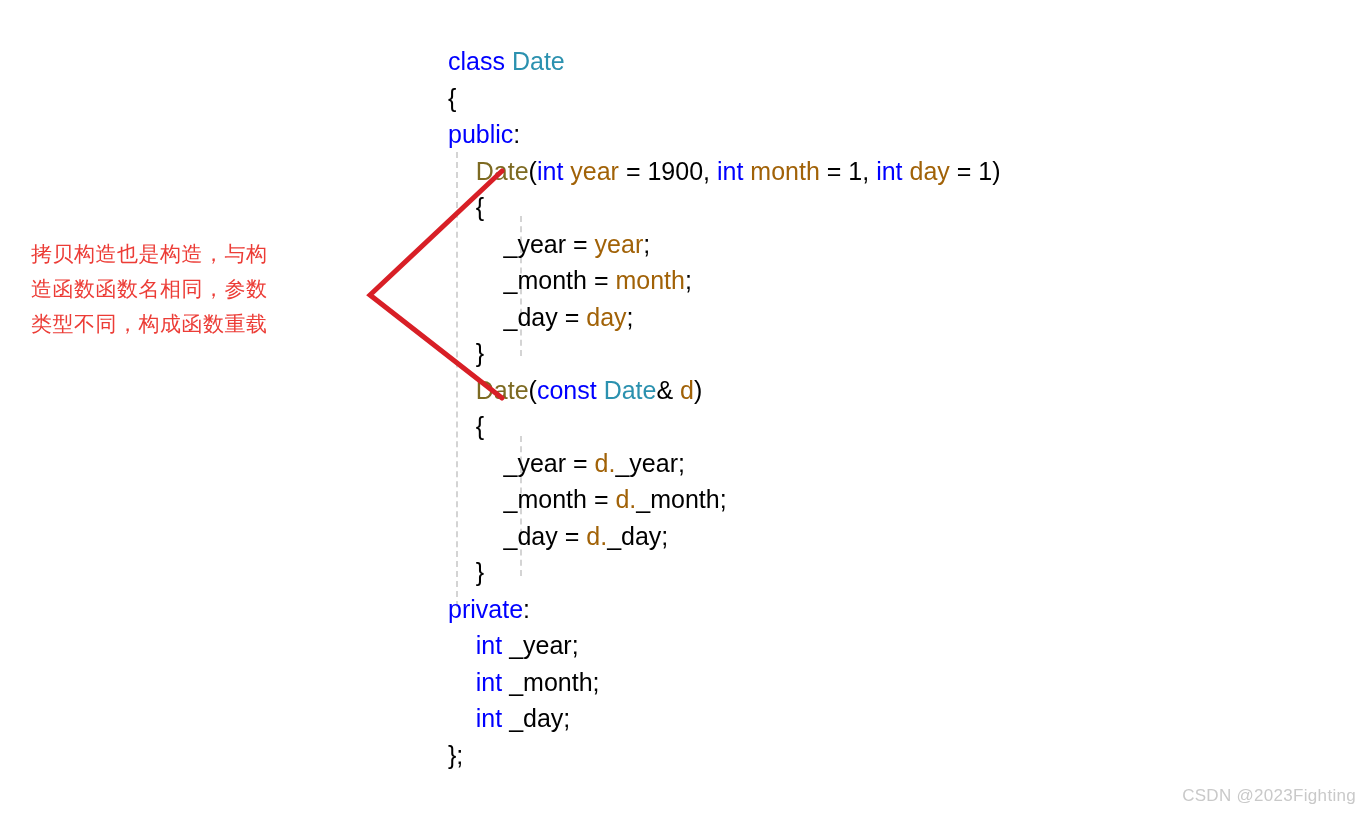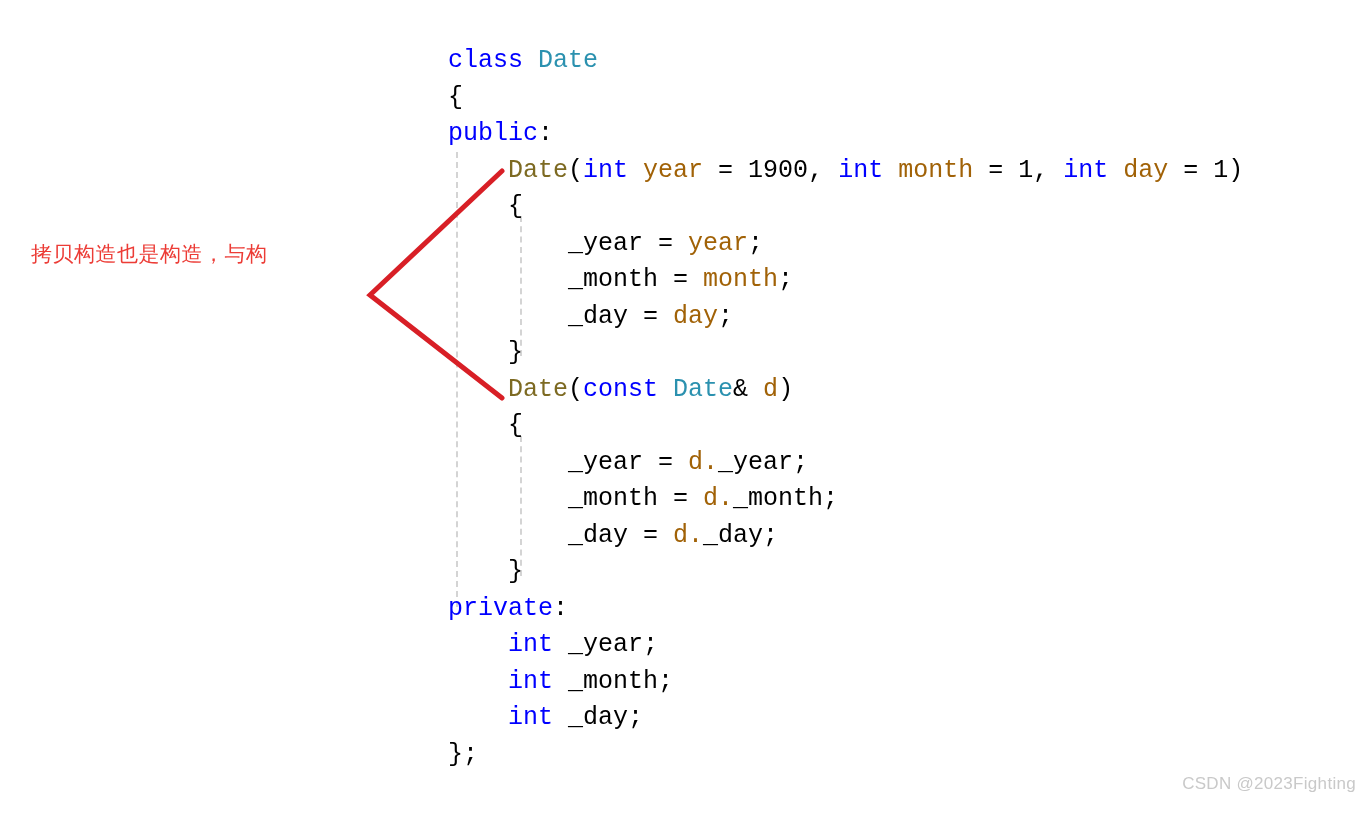--- a/index.html
+++ b/index.html
@@ -14,21 +14,21 @@
     position: relative;
     overflow: hidden;
     font-family: "DejaVu Sans", sans-serif;
   }
 
   
   #code-block {
     position: absolute;
     left: 448px;
     top: 43px;
-    font-family: Liberation Mono, monospace;
+    font-family: Liberation Sans, sans-serif;
     font-size: 25px;
     line-height: 36.5px;
     white-space: pre;
     color: #000000;
     letter-spacing: 0px;
   }
   .code-line {
     height: 36.5px;
     white-space: pre;
   }
@@ -83,37 +83,39 @@
     top: 0;
     width: 1370px;
     height: 816px;
     pointer-events: none;
   }
 
   
   #watermark {
     position: absolute;
     right: 14px;
-    bottom: 22px;
+    bottom: 10px;
     color: #c9c9c9;
     font-family: "Liberation Sans", sans-serif;
     font-size: 17px;
     letter-spacing: 0.3px;
   }
 </style>
 </head>
 <body>
 
 <div class="guide" id="guide-class" style="border-left-color: rgb(212, 212, 212);"></div>
 <div class="guide" id="guide-body-1" style="border-left-color: rgb(212, 212, 212);"></div>
 <div class="guide" id="guide-body-2" style="border-left-color: rgb(212, 212, 212);"></div>
 
 <div id="code-block"><div class="code-line"><span class="kw">class</span><span class="plain"> </span><span class="type">Date</span></div><div class="code-line"><span class="plain">{</span></div><div class="code-line"><span class="kw">public</span><span class="plain">:</span></div><div class="code-line"><span class="plain">    </span><span class="ctor">Date</span><span class="plain">(</span><span class="kw">int</span><span class="plain"> </span><span class="param">year</span><span class="plain"> = </span><span class="plain">1900</span><span class="plain">, </span><span class="kw">int</span><span class="plain"> </span><span class="param">month</span><span class="plain"> = </span><span class="plain">1</span><span class="plain">, </span><span class="kw">int</span><span class="plain"> </span><span class="param">day</span><span class="plain"> = </span><span class="plain">1</span><span class="plain">)</span></div><div class="code-line"><span class="plain">    {</span></div><div class="code-line"><span class="plain">        _year</span><span class="plain"> = </span><span class="param">year</span><span class="plain">;</span></div><div class="code-line"><span class="plain">        _month</span><span class="plain"> = </span><span class="param">month</span><span class="plain">;</span></div><div class="code-line"><span class="plain">        _day</span><span class="plain"> = </span><span class="param">day</span><span class="plain">;</span></div><div class="code-line"><span class="plain">    }</span></div><div class="code-line"><span class="plain">    </span><span class="ctor">Date</span><span class="plain">(</span><span class="kw">const</span><span class="plain"> </span><span class="type">Date</span><span class="plain">&amp; </span><span class="param">d</span><span class="plain">)</span></div><div class="code-line"><span class="plain">    {</span></div><div class="code-line"><span class="plain">        _year</span><span class="plain"> = </span><span class="param">d.</span><span class="plain">_year</span><span class="plain">;</span></div><div class="code-line"><span class="plain">        _month</span><span class="plain"> = </span><span class="param">d.</span><span class="plain">_month</span><span class="plain">;</span></div><div class="code-line"><span class="plain">        _day</span><span class="plain"> = </span><span class="param">d.</span><span class="plain">_day</span><span class="plain">;</span></div><div class="code-line"><span class="plain">    }</span></div><div class="code-line"><span class="kw">private</span><span class="plain">:</span></div><div class="code-line"><span class="plain">    </span><span class="kw">int</span><span class="plain"> _year;</span></div><div class="code-line"><span class="plain">    </span><span class="kw">int</span><span class="plain"> _month;</span></div><div class="code-line"><span class="plain">    </span><span class="kw">int</span><span class="plain"> _day;</span></div><div class="code-line"><span class="plain">};</span></div></div>
 
 <div id="annotation" style="color: rgb(236, 60, 54);">
     <div>拷贝构造也是构造，与构</div>
+    <div>造函数函数名相同，参数</div>
+    <div>类型不同，构成函数重载</div>
   </div>
 
 <svg id="arrow-svg" viewBox="0 0 1370 816" xmlns="http://www.w3.org/2000/svg">
   <polyline id="arrow-path" fill="none" stroke="#d81f26" stroke-width="5" stroke-linecap="round" stroke-linejoin="miter" points="502,171 370,295 502,398"></polyline>
 </svg>
 
 <div id="watermark" style="color: rgb(201, 201, 201);">CSDN @2023Fighting</div>
 
 </body></html>

